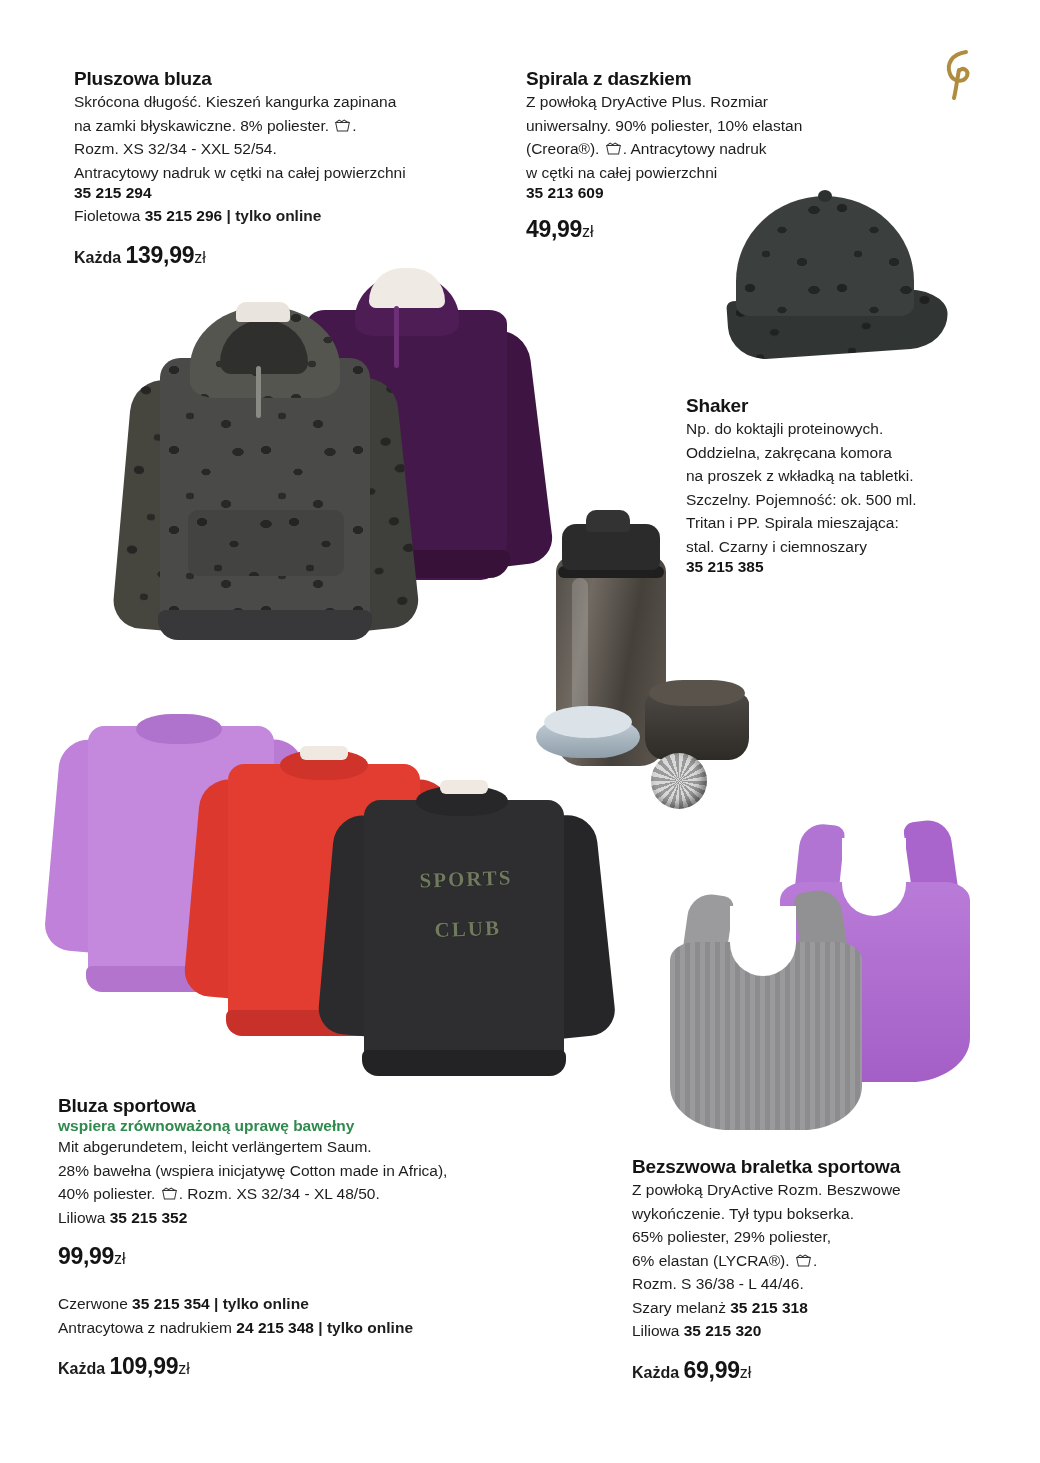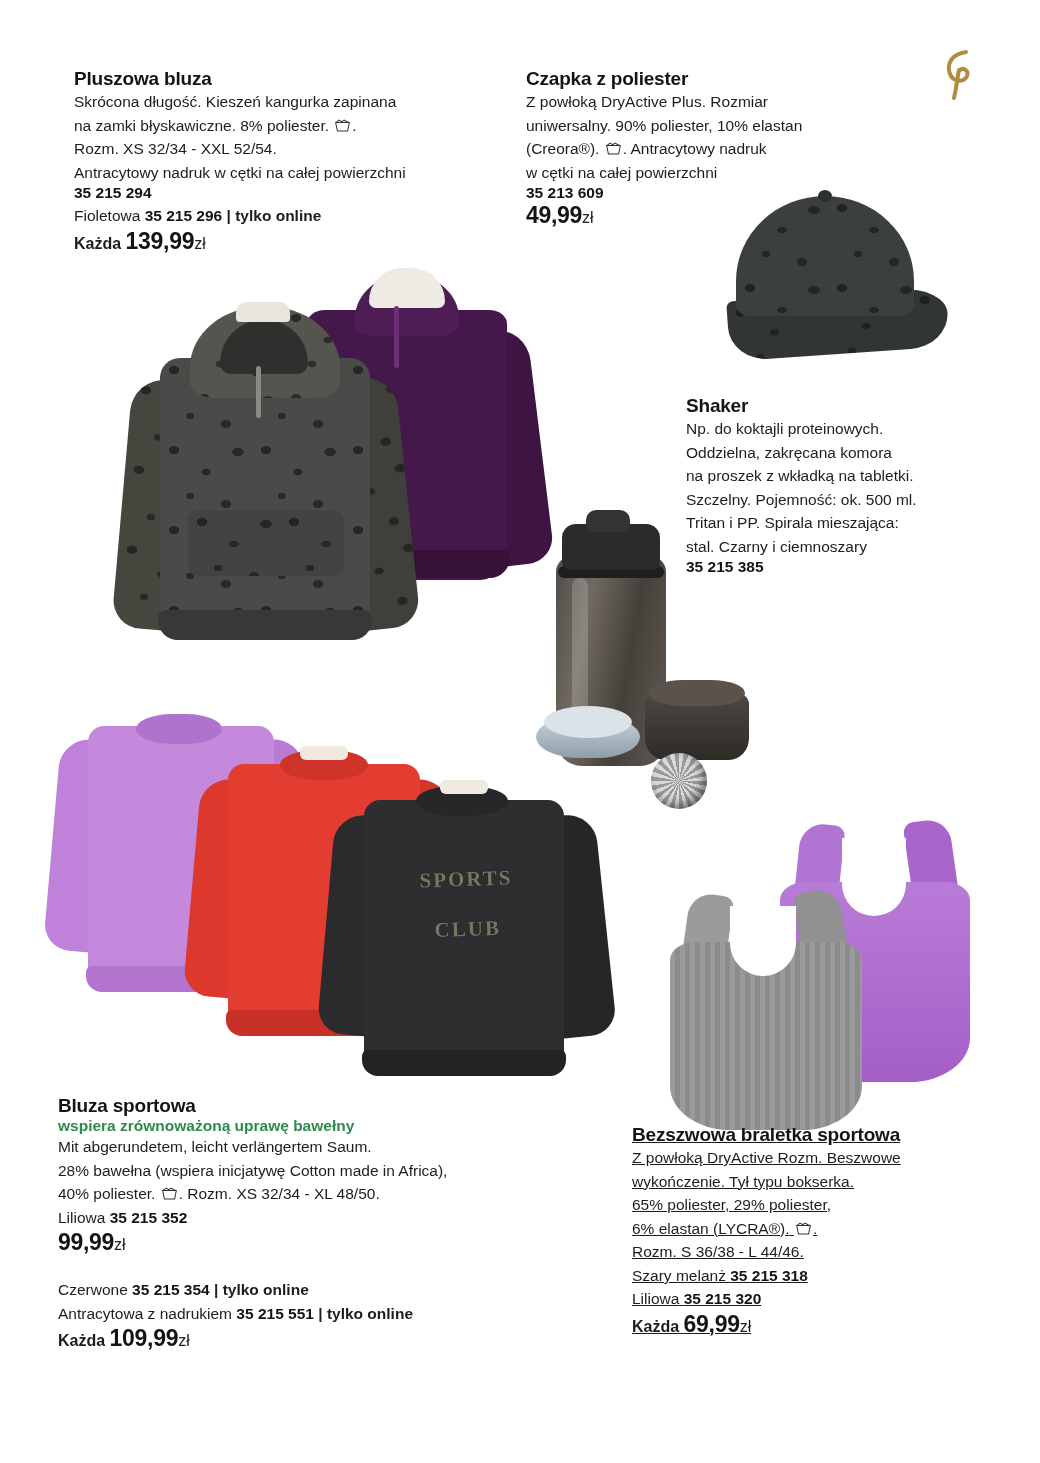--- a/index.html
+++ b/index.html
@@ -61,23 +61,23 @@
     height: 14px;
     vertical-align: -2px;
     margin: 0 1px;
   }
 
   
   #blk-bluza   { position: absolute; left: 74px;  top: 68px;  width: 420px; }
   #blk-czapka  { position: absolute; left: 526px; top: 68px;  width: 330px; }
   #blk-shaker  { position: absolute; left: 686px; top: 395px; width: 300px; }
   #blk-sport   { position: absolute; left: 58px;  top: 1095px; width: 500px; }
-  #blk-bralet  { position: absolute; left: 632px; top: 1124px; width: 360px; text-decoration: underline; }
-
-  .pline { }
+  #blk-bralet  { position: absolute; left: 632px; top: 1156px; width: 360px; }
+
+  .pline { margin-top: 14px; }
   .sub { margin-top: 2px; }
 
   
   #logo {
     position: absolute;
     right: 58px;
     top: 48px;
     width: 46px;
     height: 52px;
   }
@@ -515,21 +515,21 @@
       <span class="artnum">35 215 296</span>
       <span class="online">| tylko online</span>
     </div>
     <div class="pline">
       <span class="kazda">Każda</span>
       <span class="price">139,99</span><span class="cur">zł</span>
     </div>
   </div>
 
   <div id="blk-czapka">
-    <div class="title">Czapka z poliester</div>
+    <div class="title">Spirala z daszkiem</div>
     <div class="desc">
       <span>Z powłoką DryActive Plus. Rozmiar</span><br>
       <span>uniwersalny. 90% poliester, 10% elastan</span><br>
       <span>(Creora®).</span>
       <span class="wash">
         <svg viewBox="0 0 20 16" width="17" height="14">
           <path d="M2 4 L18 4 L16 14 L4 14 Z" fill="none" stroke="#333" stroke-width="1.2"></path>
           <path d="M2 4 L6 1 L9 3 L12 1 L15 3 L18 4" fill="none" stroke="#333" stroke-width="1.2"></path>
         </svg>
       </span><span>. Antracytowy nadruk</span><br>
@@ -575,21 +575,21 @@
     <div class="pline">
       <span class="price">99,99</span><span class="cur">zł</span>
     </div>
     <div class="desc" style="margin-top:22px">
       <span>Czerwone</span>
       <span class="artnum">35 215 354</span>
       <span class="online">| tylko online</span>
     </div>
     <div class="desc">
       <span>Antracytowa z nadrukiem</span>
-      <span class="artnum">35 215 551</span>
+      <span class="artnum">24 215 348</span>
       <span class="online">| tylko online</span>
     </div>
     <div class="pline">
       <span class="kazda">Każda</span>
       <span class="price">109,99</span><span class="cur">zł</span>
     </div>
   </div>
 
   <div id="blk-bralet">
     <div class="title">Bezszwowa braletka sportowa</div>

